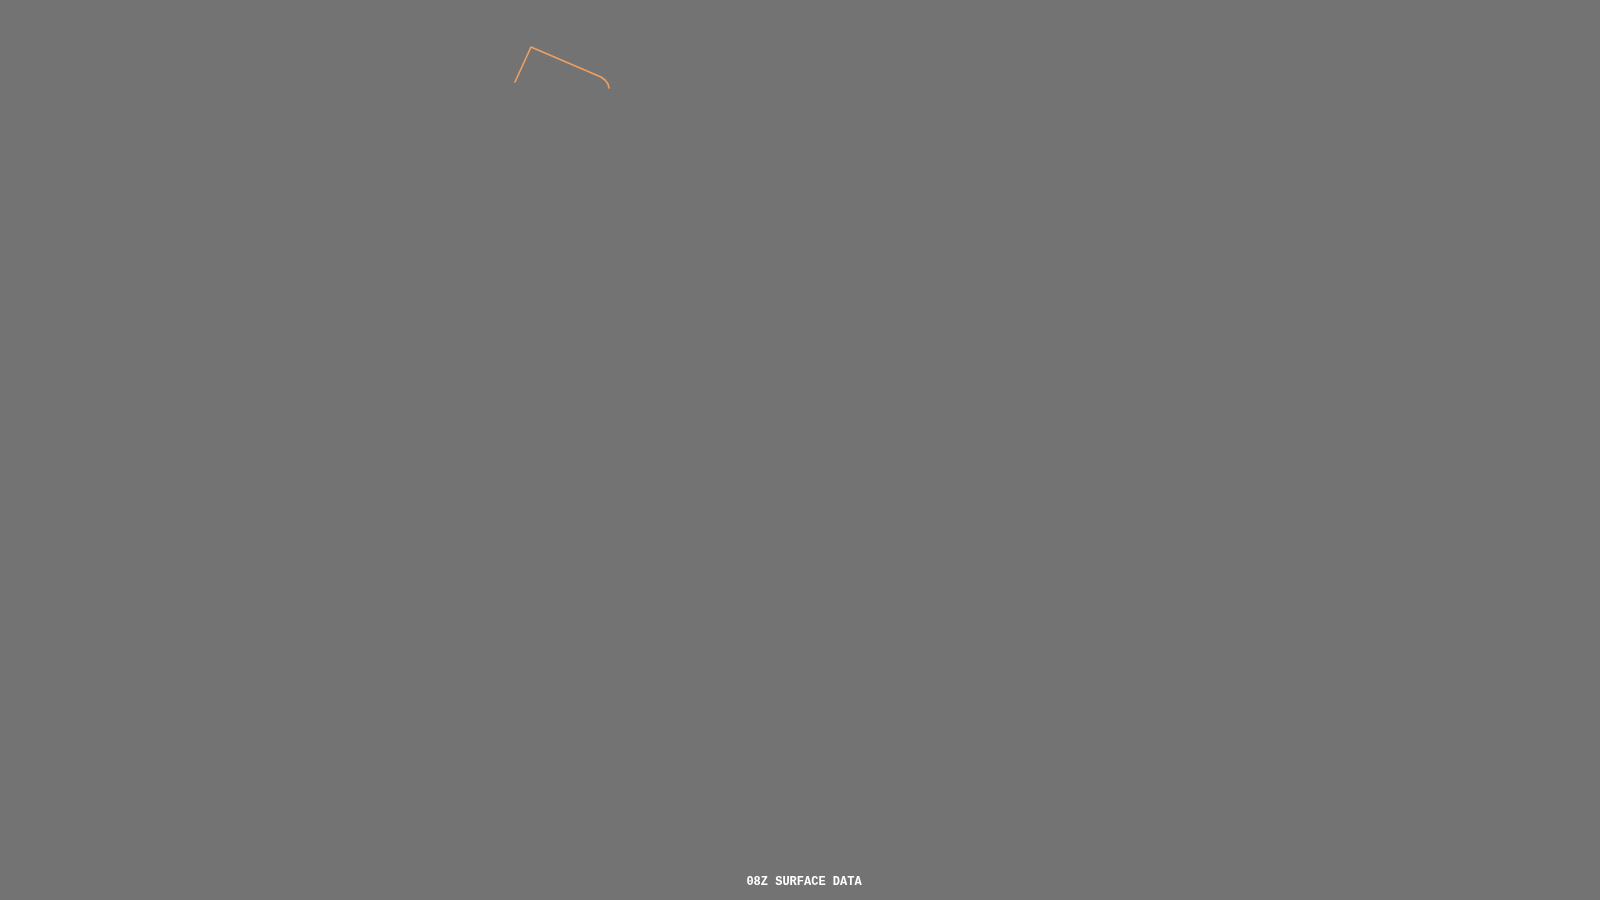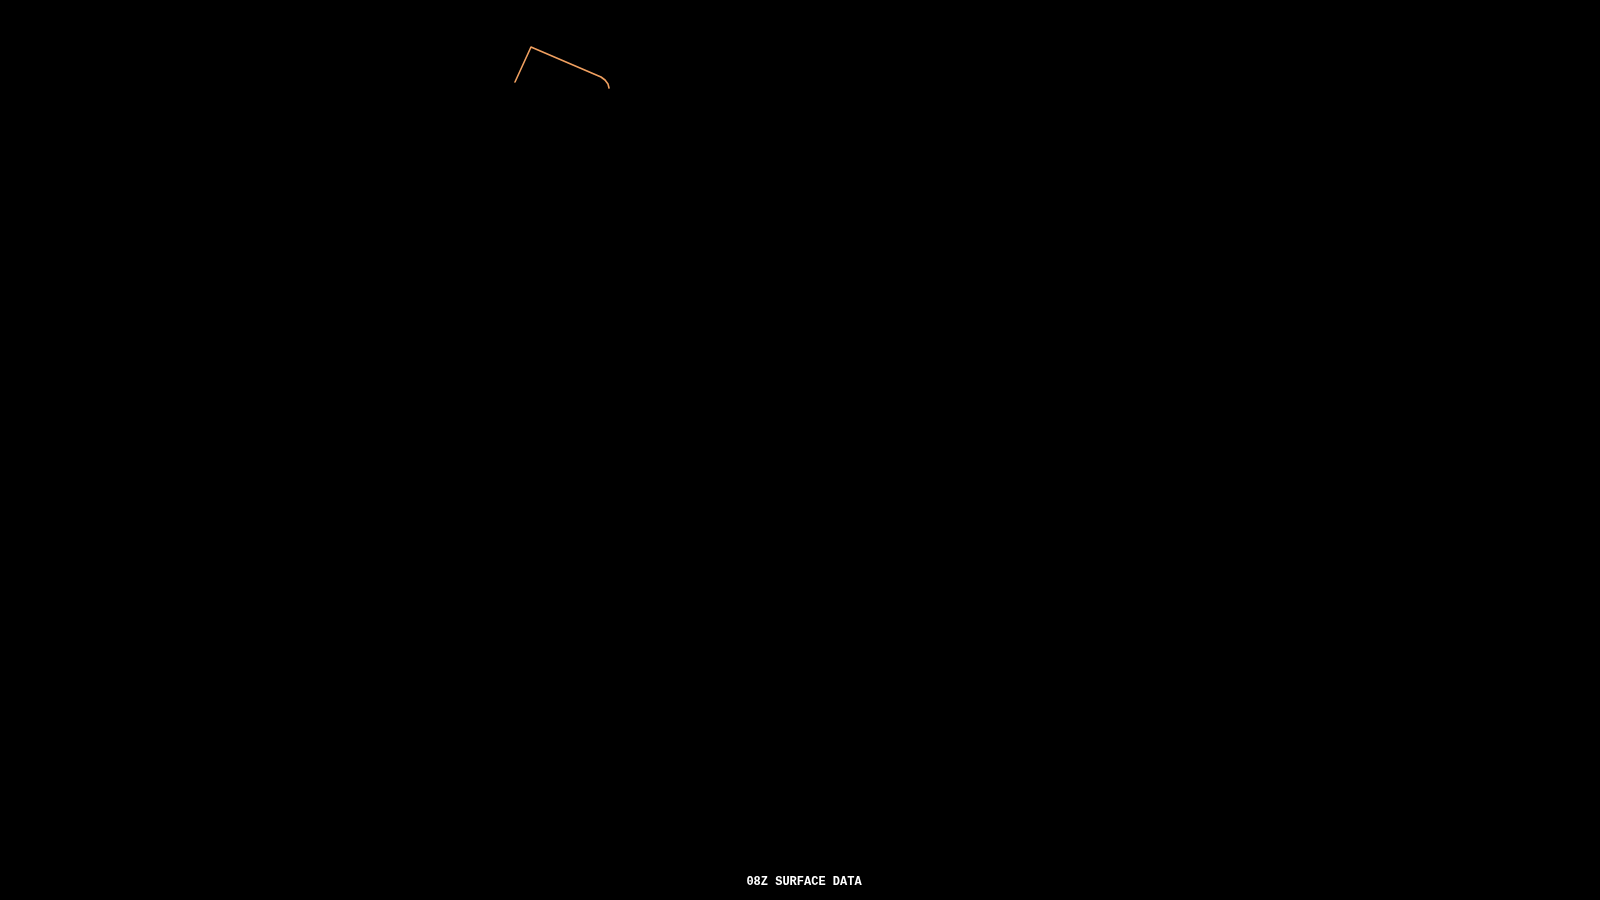--- a/index.html
+++ b/index.html
@@ -41,21 +41,21 @@
     letter-spacing: 0px;
     color: #ffffff;
     text-indent: 8px; 
     white-space: pre;
     user-select: none;
   }
 </style>
 </head>
 <body>
 
-<div class="viewport" style="background-color: #000000;">
+<div class="viewport" style="background-color: #737373;">
 
   <svg class="map-canvas" viewBox="0 0 1600 900" xmlns="http://www.w3.org/2000/svg">
     <polyline class="map-line" points="515,82 531,47 594,74 601,77 605,80 608,84 609,88" style="stroke: rgb(240, 160, 96);"></polyline>
   </svg>
 
   <div class="status-label" style="color: rgb(255, 255, 255);">08Z SURFACE DATA</div>
 
 </div>
 
 </body></html>

